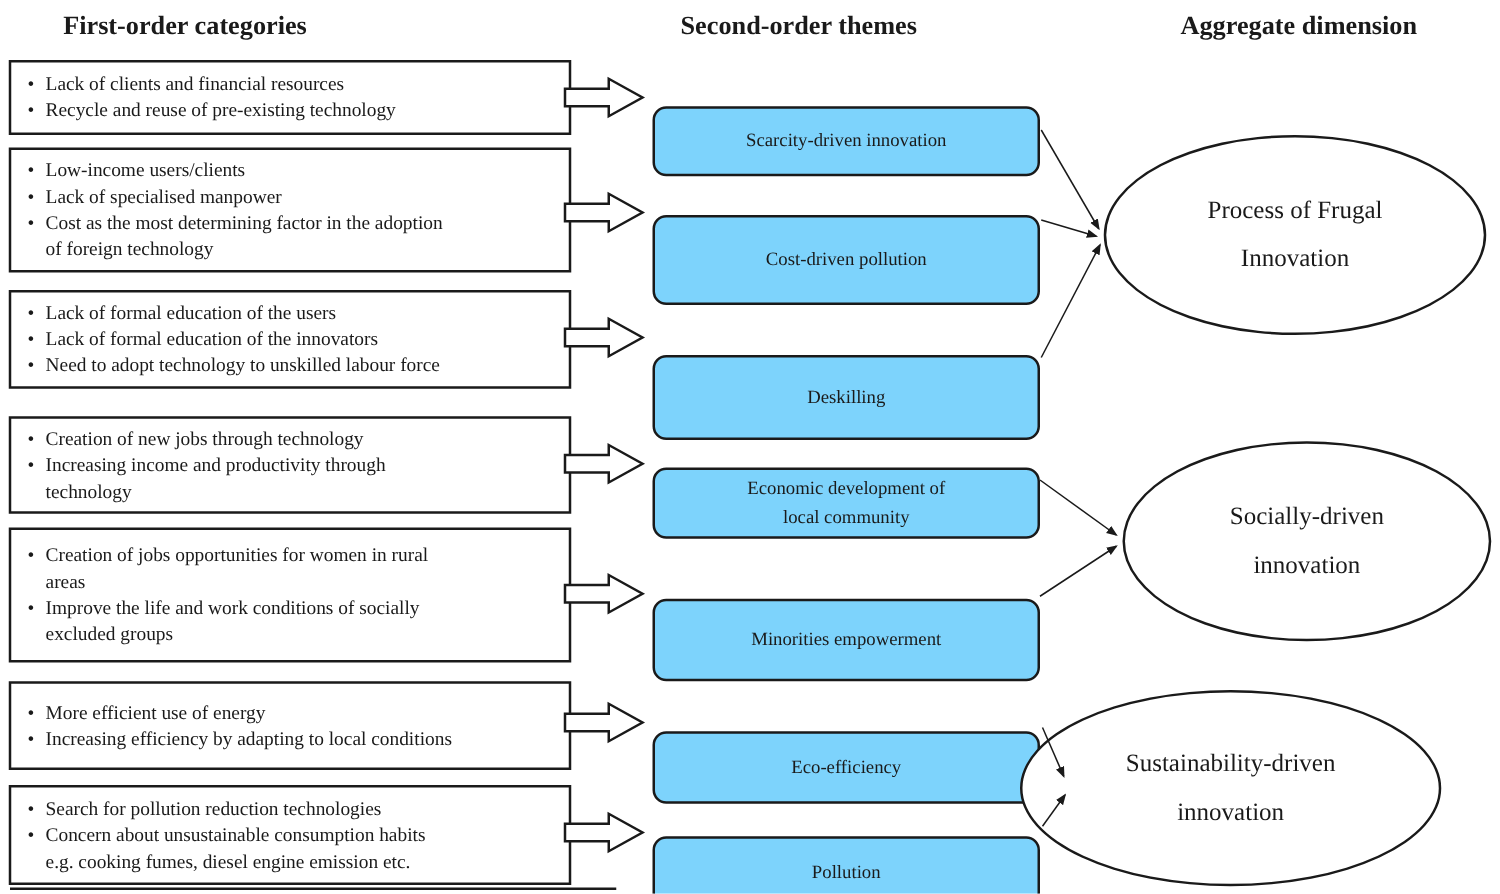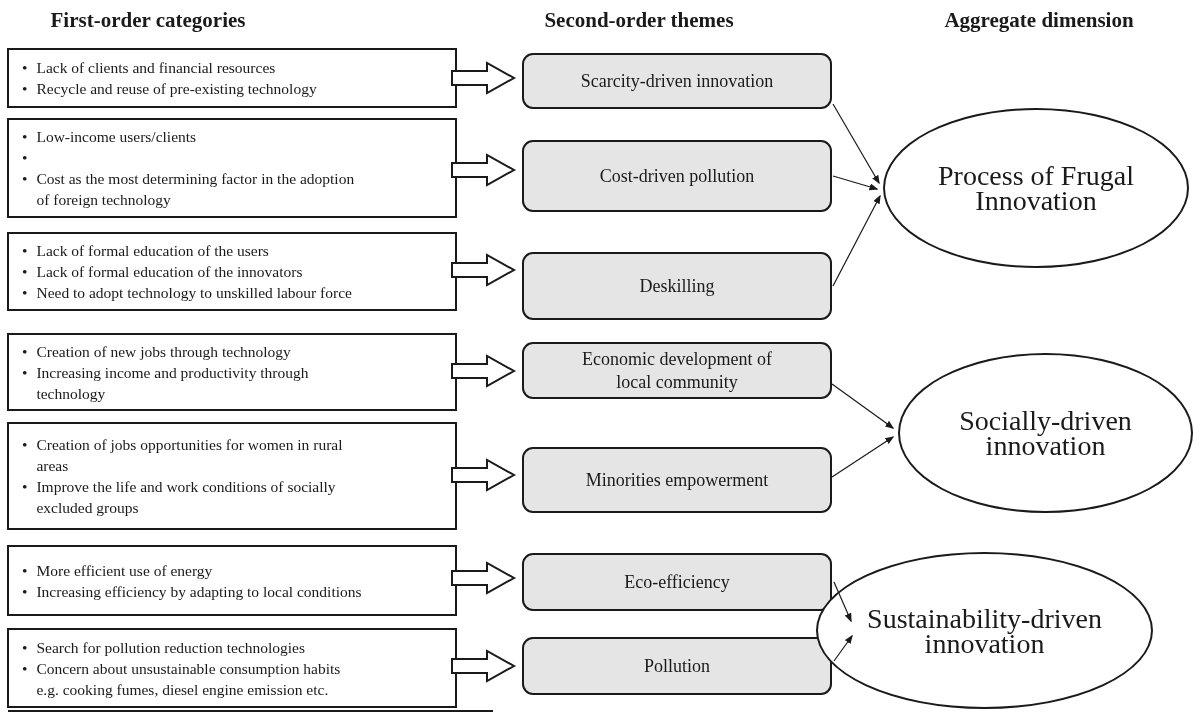--- a/index.html
+++ b/index.html
@@ -41,42 +41,43 @@
   }
   .bullet-glyph { flex: 0 0 auto; }
   .bullet-text { white-space: pre-line; }
   .theme-box {
     position: absolute;
     left: 522px;
     width: 310px;
     box-sizing: border-box;
     border: 2px solid #1a1a1a;
     border-radius: 11px;
-    background: #e5e5e5;
+    background: #7dd3fc;
     display: flex;
     align-items: center;
     justify-content: center;
     text-align: center;
-    font-size: 18px;
+    font-size: 15px;
     line-height: 23px;
     white-space: pre-line;
     padding: 2px 14px;
+    margin-top: 32px;
   }
   .agg-ellipse {
     position: absolute;
     box-sizing: border-box;
     border: 2.5px solid #1a1a1a;
     border-radius: 50%;
     background: #ffffff;
     display: flex;
     align-items: center;
     justify-content: center;
     text-align: center;
-    font-size: 28px;
-    line-height: 25px;
+    font-size: 20px;
+    line-height: 39px;
     white-space: pre-line;
     padding: 0 36px;
   }
   #connectors {
     position: absolute;
     left: 0; top: 0;
     pointer-events: none;
   }
   .block-arrow { fill: #ffffff; stroke: #1a1a1a; stroke-width: 2; }
   .thin-line { stroke: #1a1a1a; stroke-width: 1.2; }
@@ -102,20 +103,21 @@
       </div>
   </div>
 
   <div class="fo-box" style="top:118px;height:100px">
     <div class="bullet-row">
         <span class="bullet-glyph">•</span>
         <span class="bullet-text">Low-income users/clients</span>
       </div>
     <div class="bullet-row">
         <span class="bullet-glyph">•</span>
+        <span class="bullet-text">Lack of specialised manpower</span>
       </div>
     <div class="bullet-row">
         <span class="bullet-glyph">•</span>
         <span class="bullet-text">Cost as the most determining factor in the adoption
 of foreign technology</span>
       </div>
   </div>
 
   <div class="fo-box" style="top:232px;height:79px">
     <div class="bullet-row">

